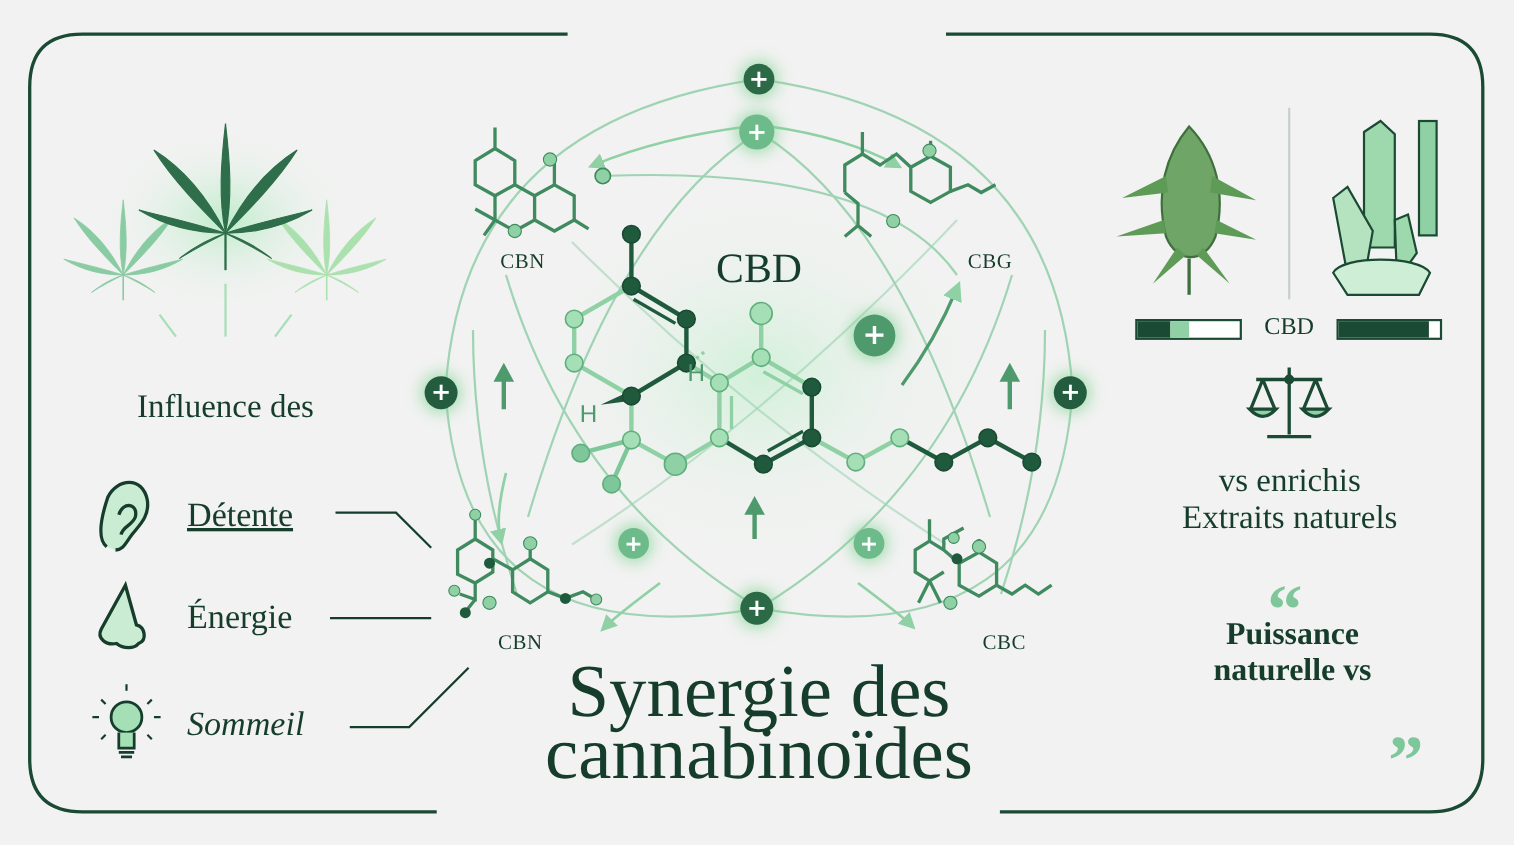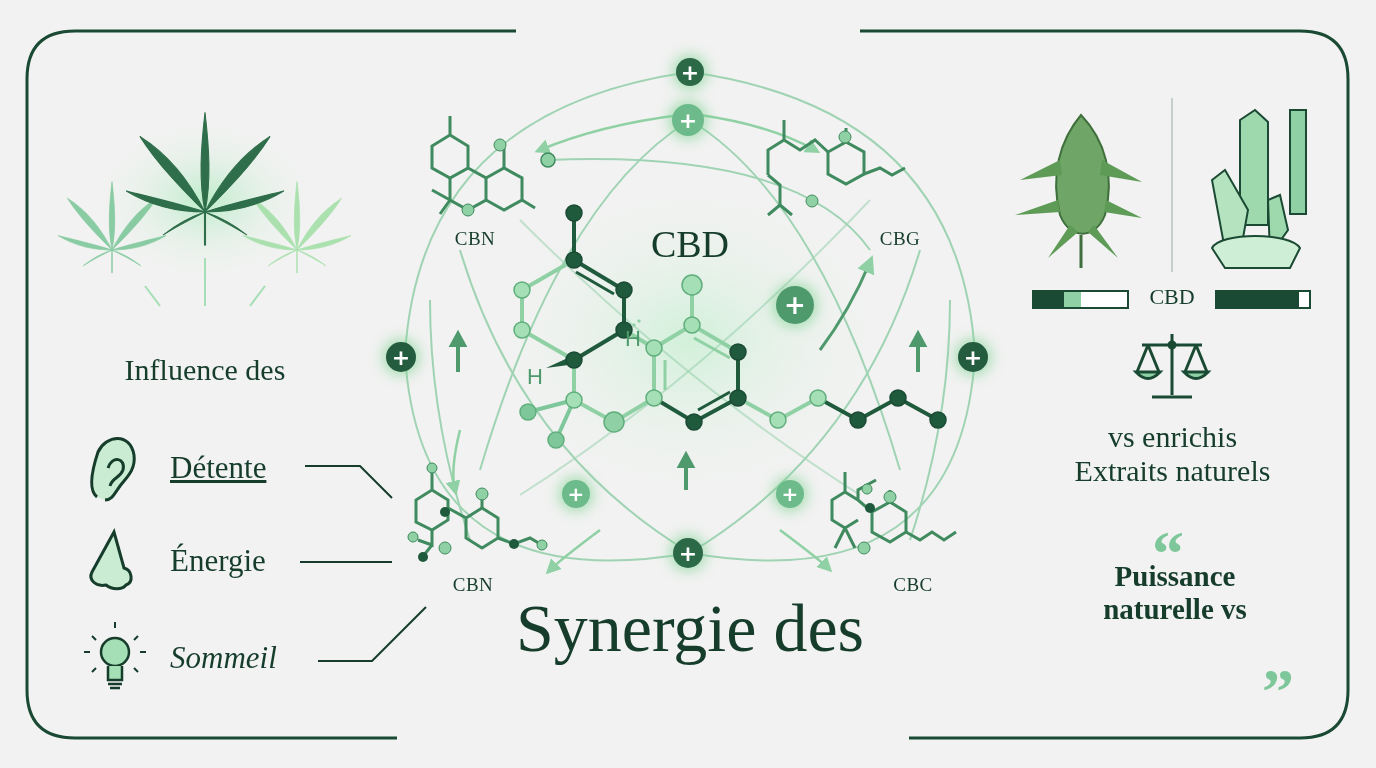--- a/index.html
+++ b/index.html
@@ -206,20 +206,21 @@
   </div>
 <div class="plus-btn" style="left:776px;top:480px;width:28px;height:28px;background:#6dbb8a;font-size:20px;">
     <span>+</span>
   </div>
 <div class="plus-btn" style="left:673px;top:538px;width:30px;height:30px;background:#2c6a47;font-size:22px;">
     <span>+</span>
   </div>
 
 <div class="txt main-title" style="left:470px;top:600px;width:440px;">
   <div>Synergie des</div>
+  <div>cannabinoïdes</div>
 </div>
 
 <svg width="1376" height="768">
   <defs>
     <radialGradient id="leafglow" cx="50%" cy="50%" r="50%">
       <stop offset="0%" stop-color="#b7ecc5" stop-opacity="0.9"></stop>
       <stop offset="100%" stop-color="#f1f2f1" stop-opacity="0"></stop>
     </radialGradient>
     <g id="leaf">
       <path d="M0 0 C-6 -30 -4 -60 0 -95 C4 -60 6 -30 0 0 z"></path>

